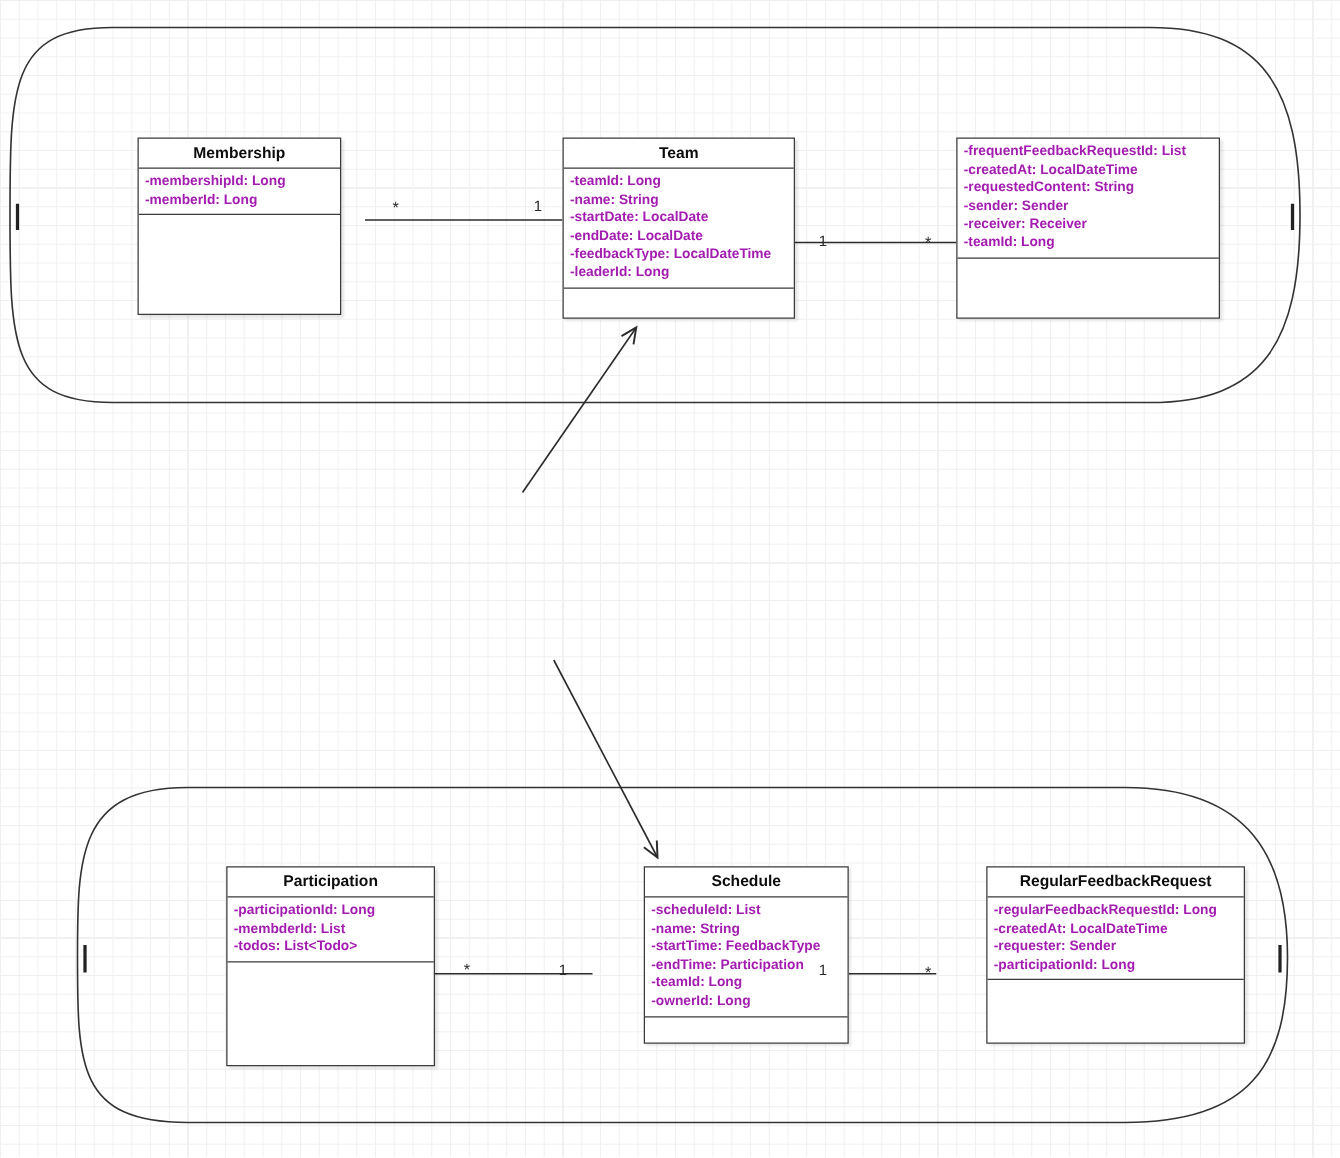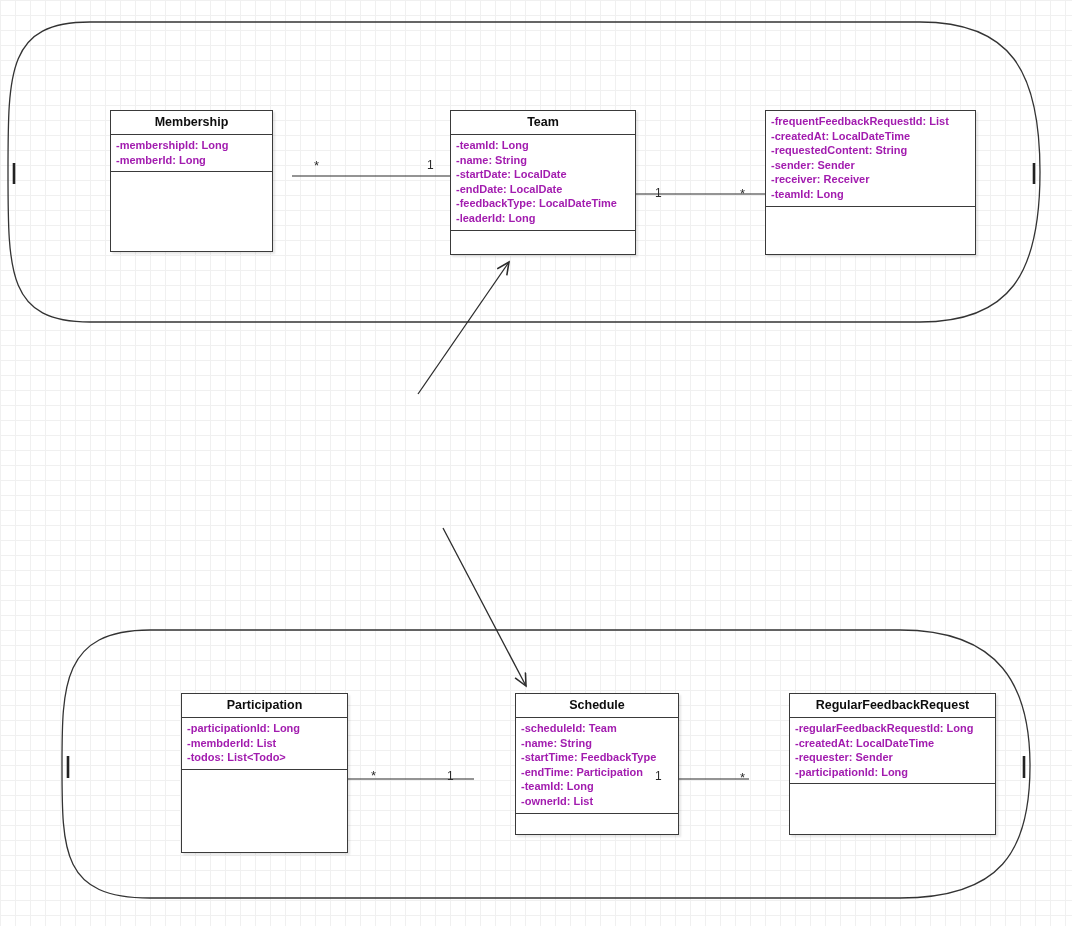--- a/index.html
+++ b/index.html
@@ -166,26 +166,26 @@
       <span class="attr-line">-participationId: Long</span>
       <span class="attr-line">-membderId: List</span>
       <span class="attr-line">-todos: List&lt;Todo&gt;</span>
     </div>
     <div class="uml-methods"></div>
   </div>
 
   <div class="uml-class" style="left:474px; top:693px; width:164px; height:142px;margin-left:41px;">
     <div class="uml-title">Schedule</div>
     <div class="uml-attrs">
-      <span class="attr-line">-scheduleId: Team</span>
+      <span class="attr-line">-scheduleId: List</span>
       <span class="attr-line">-name: String</span>
       <span class="attr-line">-startTime: FeedbackType</span>
       <span class="attr-line">-endTime: Participation</span>
       <span class="attr-line">-teamId: Long</span>
-      <span class="attr-line">-ownerId: List</span>
+      <span class="attr-line">-ownerId: Long</span>
     </div>
     <div class="uml-methods"></div>
   </div>
 
   <div class="uml-class" style="left:749px; top:693px; width:207px; height:142px;margin-left:40px;">
     <div class="uml-title">RegularFeedbackRequest</div>
     <div class="uml-attrs">
       <span class="attr-line">-regularFeedbackRequestId: Long</span>
       <span class="attr-line">-createdAt: LocalDateTime</span>
       <span class="attr-line">-requester: Sender</span>

